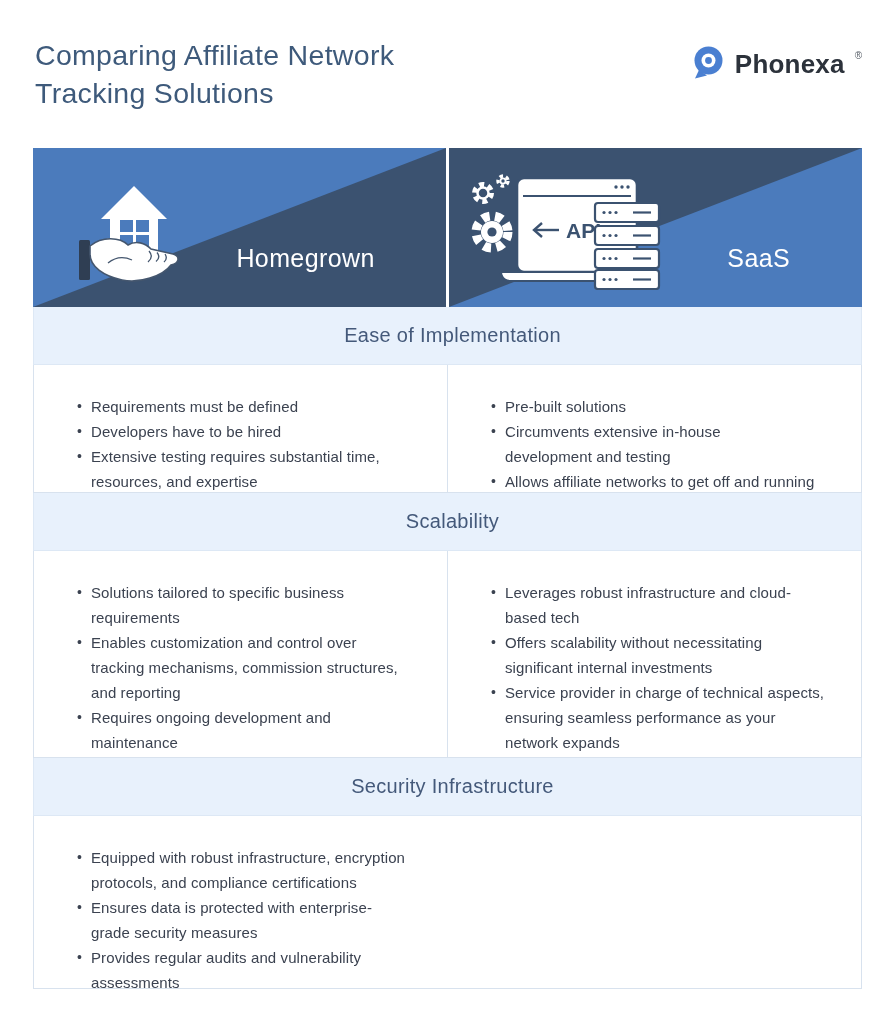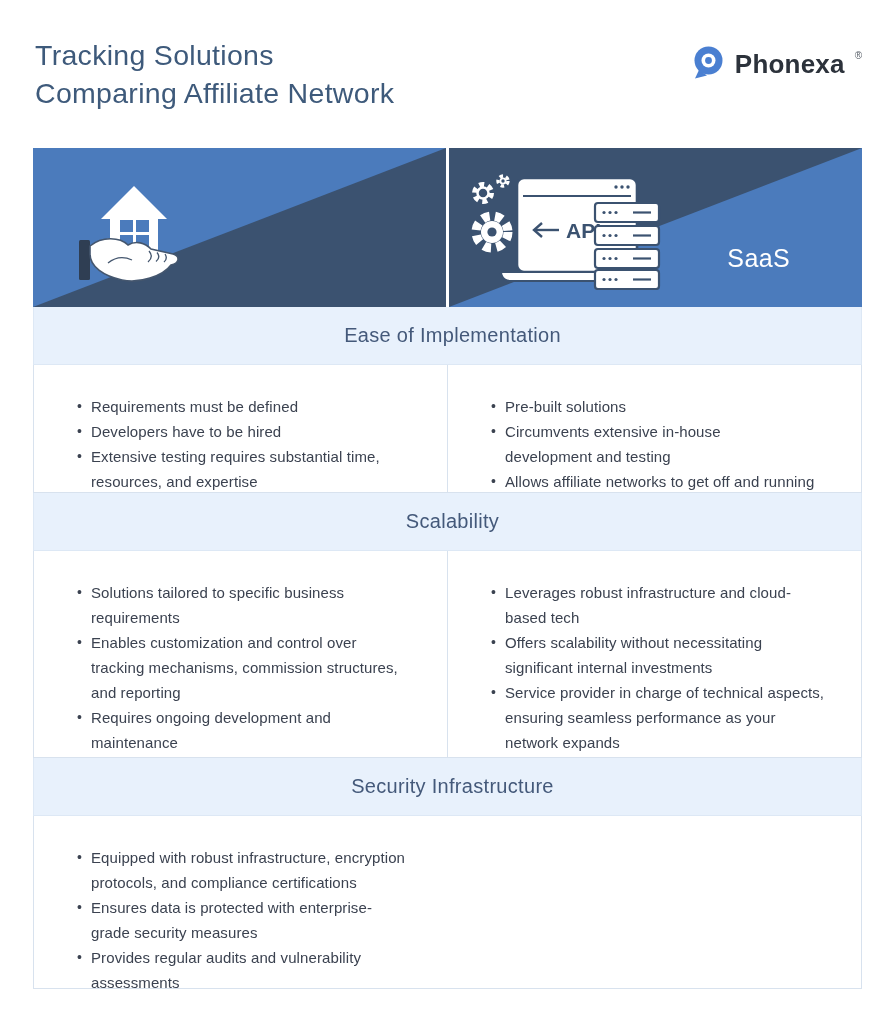--- a/index.html
+++ b/index.html
@@ -65,22 +65,22 @@
     content:"•"; position:absolute; left:1px; top:0;
     font-size:14px; color:#3b4250;
   }
 </style>
 </head>
 <body>
 
 <div class="page">
 
   <div class="title">
+    <div>Comparing Affiliate Network</div>
     <div>Tracking Solutions</div>
-    <div>Comparing Affiliate Network</div>
   </div>
 
   <div class="logo">
     <span>
       <svg width="36" height="37" viewBox="0 0 36 37">
         <polygon points="9,26 17,31.5 5,34.5" fill="#4a7fd1"></polygon>
         <circle cx="18.5" cy="16.5" r="14" fill="#4a7fd1"></circle>
         <circle cx="18.5" cy="16.5" r="7" fill="#ffffff"></circle>
         <circle cx="18.5" cy="16.5" r="3.4" fill="#4a7fd1"></circle>
       </svg>
@@ -108,20 +108,21 @@
 
             <rect x="4" y="74" width="11" height="40" rx="1.5" fill="#2f3e53"></rect>
 
             <path d="M15,80 C27,70 45,71 53,79 C61,74 70,77 76,83 L98,88
                      C105,90 105,97 96,99 C88,110 64,118 47,114
                      C29,110 15,101 15,88 Z" fill="#ffffff" stroke="#44566e" stroke-width="1.6"></path>
             <path d="M74,85 q5,6 -1,11 M82,86.5 q4,5 -1,9 M90,88 q3,4.5 -1,8" fill="none" stroke="#44566e" stroke-width="1.3"></path>
             <path d="M33,97 q11,-9 24,-3" fill="none" stroke="#44566e" stroke-width="1.3"></path>
           </svg>
         </span>
+        <span class="hlabel">Homegrown</span>
       </div>
 
       <div class="hcell right">
         <span class="hicon">
           <svg width="200" height="118" viewBox="0 0 200 118">
 
             <g>
               <circle cx="16" cy="21" r="8.5" fill="none" stroke="#ffffff" stroke-width="5" stroke-dasharray="5 4"></circle>
               <circle cx="16" cy="21" r="5.5" fill="none" stroke="#ffffff" stroke-width="2.5"></circle>
               <circle cx="36" cy="9" r="5" fill="none" stroke="#ffffff" stroke-width="3.4" stroke-dasharray="3.5 3"></circle>

